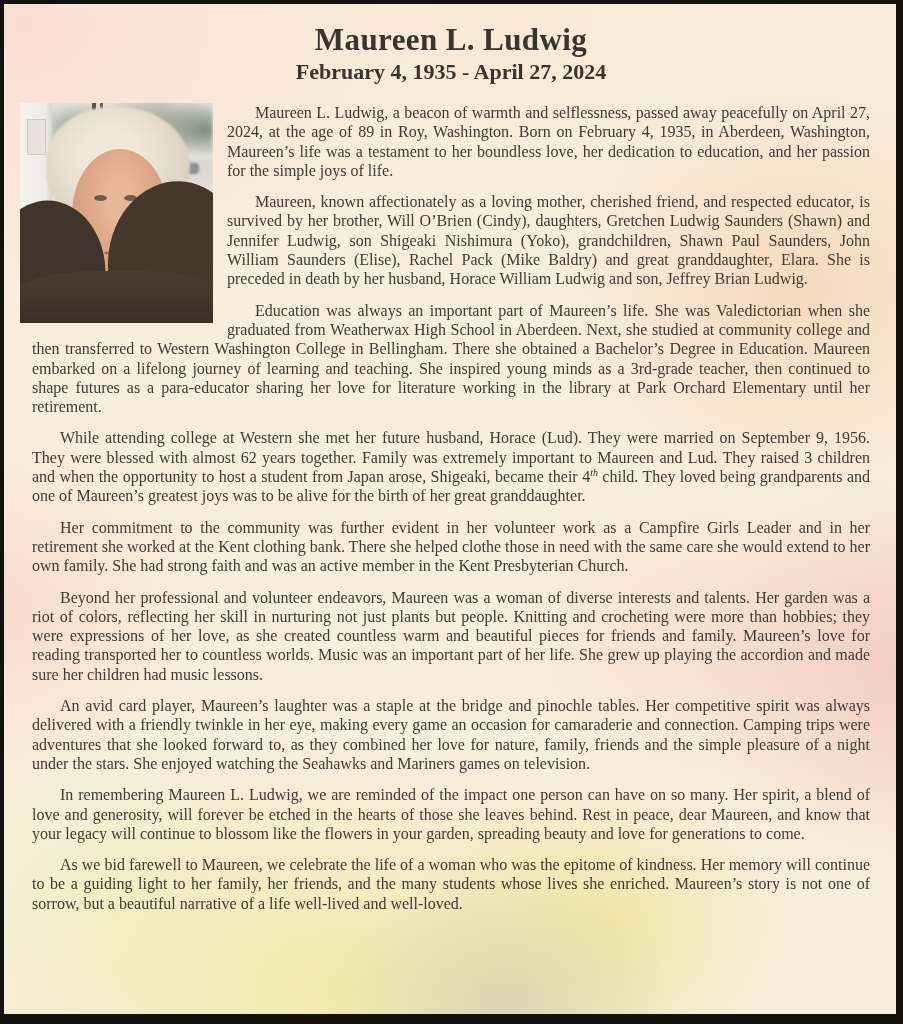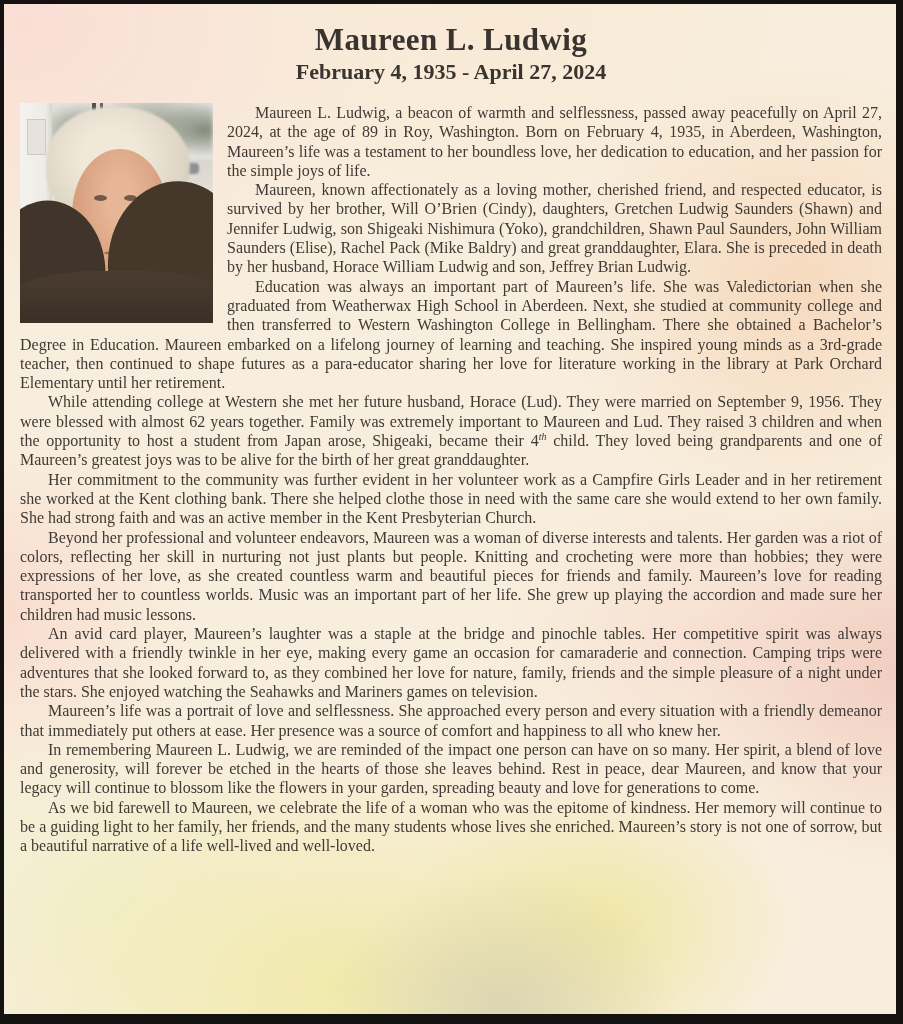--- a/index.html
+++ b/index.html
@@ -35,21 +35,21 @@
     font-weight: 700;
     letter-spacing: 0.4px;
   }
   .dates {
     font-size: 22px;
     line-height: 26px;
     font-weight: 700;
     margin-bottom: 18px;
   }
   article { color: #3f3a35; font-size: 16px; line-height: 19.3px; text-align: justify; }
-  article p { margin: 0; text-indent: 28px; }
+  article p { margin: 12px; text-indent: 28px; }
   article sup { font-size: 10px; line-height: 0; vertical-align: super; font-style: italic; }
 
   
   figure.photo {
     float: left;
     width: 193px;
     height: 220px;
     margin: 0 14px 2px 0;
     position: relative;
     overflow: hidden;
@@ -126,19 +126,18 @@
       <div class="ph-coat"></div>
     </figure>
 
     <p>Maureen L. Ludwig, a beacon of warmth and selflessness, passed away peacefully on April 27, 2024, at the age of 89 in Roy, Washington. Born on February 4, 1935, in Aberdeen, Washington, Maureen’s life was a testament to her boundless love, her dedication to education, and her passion for the simple joys of life.</p>
     <p>Maureen, known affectionately as a loving mother, cherished friend, and respected educator, is survived by her brother, Will O’Brien (Cindy), daughters, Gretchen Ludwig Saunders (Shawn) and Jennifer Ludwig, son Shigeaki Nishimura (Yoko), grandchildren, Shawn Paul Saunders, John William Saunders (Elise), Rachel Pack (Mike Baldry) and great granddaughter, Elara. She is preceded in death by her husband, Horace William Ludwig and son, Jeffrey Brian Ludwig.</p>
     <p>Education was always an important part of Maureen’s life. She was Valedictorian when she graduated from Weatherwax High School in Aberdeen. Next, she studied at community college and then transferred to Western Washington College in Bellingham. There she obtained a Bachelor’s Degree in Education. Maureen embarked on a lifelong journey of learning and teaching. She inspired young minds as a 3rd-grade teacher, then continued to shape futures as a para-educator sharing her love for literature working in the library at Park Orchard Elementary until her retirement.</p>
     <p><span>While attending college at Western she met her future husband, Horace (Lud). They were married on September 9, 1956. They were blessed with almost 62 years together. Family was extremely important to Maureen and Lud. They raised 3 children and when the opportunity to host a student from Japan arose, Shigeaki, became their 4</span><sup>th</sup><span> child. They loved being grandparents and one of Maureen’s greatest joys was to be alive for the birth of her great granddaughter.</span></p>
     <p>Her commitment to the community was further evident in her volunteer work as a Campfire Girls Leader and in her retirement she worked at the Kent clothing bank. There she helped clothe those in need with the same care she would extend to her own family. She had strong faith and was an active member in the Kent Presbyterian Church.</p>
     <p>Beyond her professional and volunteer endeavors, Maureen was a woman of diverse interests and talents. Her garden was a riot of colors, reflecting her skill in nurturing not just plants but people. Knitting and crocheting were more than hobbies; they were expressions of her love, as she created countless warm and beautiful pieces for friends and family. Maureen’s love for reading transported her to countless worlds. Music was an important part of her life. She grew up playing the accordion and made sure her children had music lessons.</p>
     <p>An avid card player, Maureen’s laughter was a staple at the bridge and pinochle tables. Her competitive spirit was always delivered with a friendly twinkle in her eye, making every game an occasion for camaraderie and connection. Camping trips were adventures that she looked forward to, as they combined her love for nature, family, friends and the simple pleasure of a night under the stars. She enjoyed watching the Seahawks and Mariners games on television.</p>
-    <p>Maureen’s life was a portrait of love and selflessness. She approached every person and every situation with a friendly demeanor that immediately put others at ease. Her presence was a source of comfort and happiness to all who knew her.</p>
     <p>In remembering Maureen L. Ludwig, we are reminded of the impact one person can have on so many. Her spirit, a blend of love and generosity, will forever be etched in the hearts of those she leaves behind. Rest in peace, dear Maureen, and know that your legacy will continue to blossom like the flowers in your garden, spreading beauty and love for generations to come.</p>
     <p>As we bid farewell to Maureen, we celebrate the life of a woman who was the epitome of kindness. Her memory will continue to be a guiding light to her family, her friends, and the many students whose lives she enriched. Maureen’s story is not one of sorrow, but a beautiful narrative of a life well-lived and well-loved.</p>
 
   </article>
 
 </div>
 
 </body></html>

